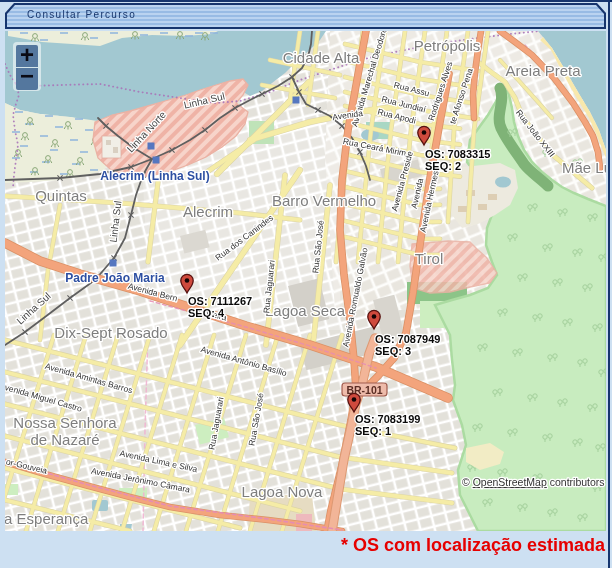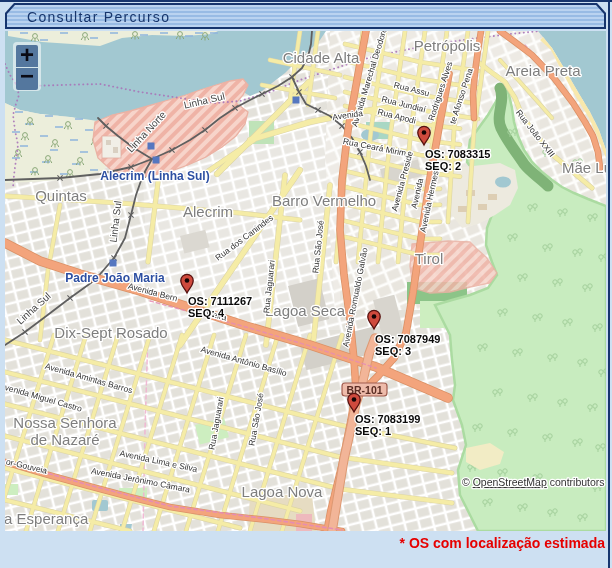--- a/index.html
+++ b/index.html
@@ -3,22 +3,22 @@
 html,body{margin:0;padding:0}
 body{width:612px;height:568px;background:#cde0f2;font-family:"Liberation Sans",sans-serif;position:relative;overflow:hidden}
 #topline{position:absolute;left:0;top:0;width:612px;height:2px;background:#16356e}
 #rightline{position:absolute;left:608px;top:0;width:2px;height:568px;background:#16356e}
 #bar{position:absolute;left:5px;top:3px;width:601px;height:26px;box-sizing:border-box;
  background:#16356e;
  clip-path:polygon(9px 0,calc(100% - 9px) 0,100% 10px,100% 100%,0 100%,0 10px);}
 #bar .inner{position:absolute;left:2px;top:2px;right:2px;bottom:2px;
  background:repeating-linear-gradient(180deg,#bad3f0 0 2px,#98bbe4 2px 4px);
  clip-path:polygon(8px 0,calc(100% - 8px) 0,100% 9px,100% 100%,0 100%,0 9px);}
-#bartxt{position:absolute;left:27px;top:9px;font-size:14px;color:#17356b;letter-spacing:1.3px;z-index:5}
-#redtxt{position:absolute;right:7px;top:535px;font-size:14px;font-weight:700;color:#e60000}
+#bartxt{position:absolute;left:27px;top:9px;font-size:10px;color:#17356b;letter-spacing:1.3px;z-index:5}
+#redtxt{position:absolute;right:7px;top:535px;font-size:18px;font-weight:700;color:#e60000}
 #zoomctl{position:absolute;left:13px;top:42px;width:28px;height:49px;background:rgba(255,255,255,.55);border-radius:4px;z-index:6}
 #zoomctl .b{position:absolute;left:3px;width:22px;height:22px;background:#54779e;color:#0a0a14;font-weight:700;font-size:24px;line-height:20px;text-align:center}
 #zoomctl .p{top:3px;border-radius:2px 2px 0 0}
 #zoomctl .m{top:26px;border-radius:0 0 2px 2px;line-height:16px}
 </style></head><body>
 <div id="topline"></div>
 <div id="rightline"></div>
 <div id="bar">
     <div class="inner"></div>
   </div>

